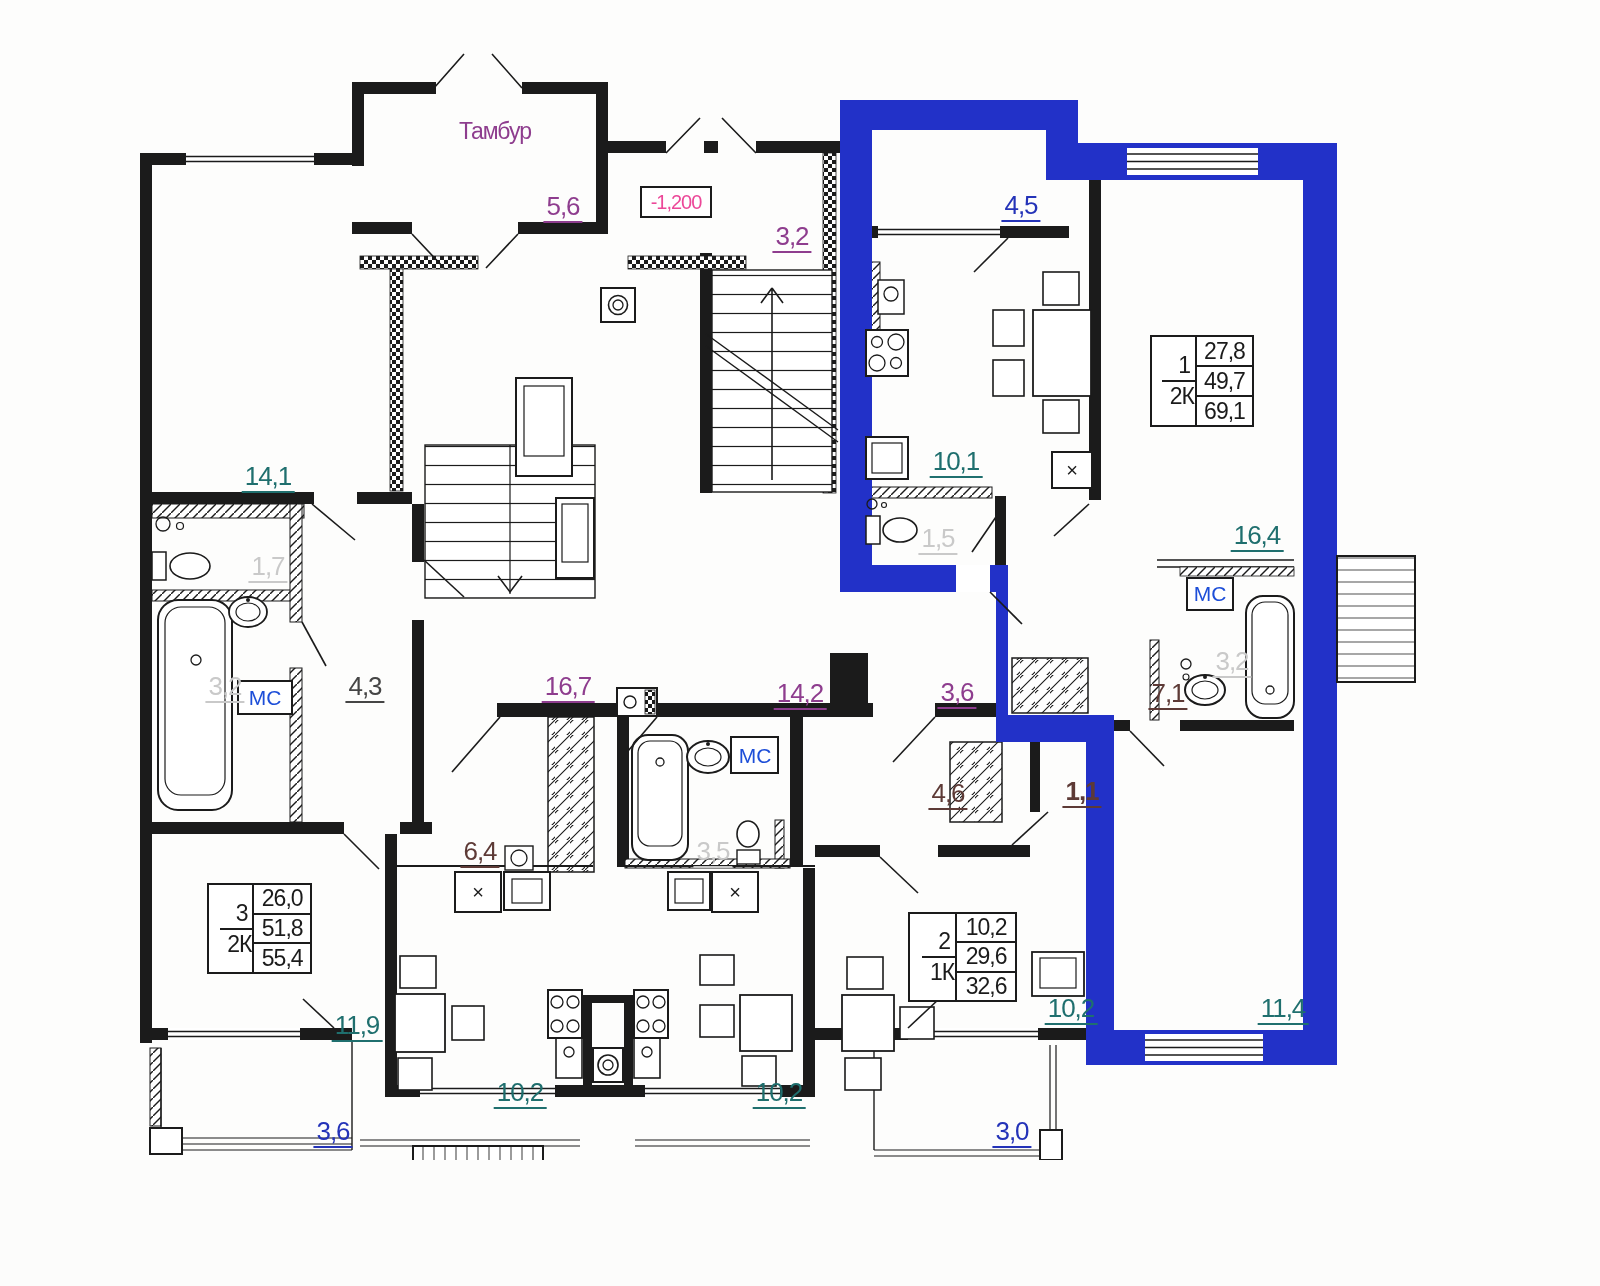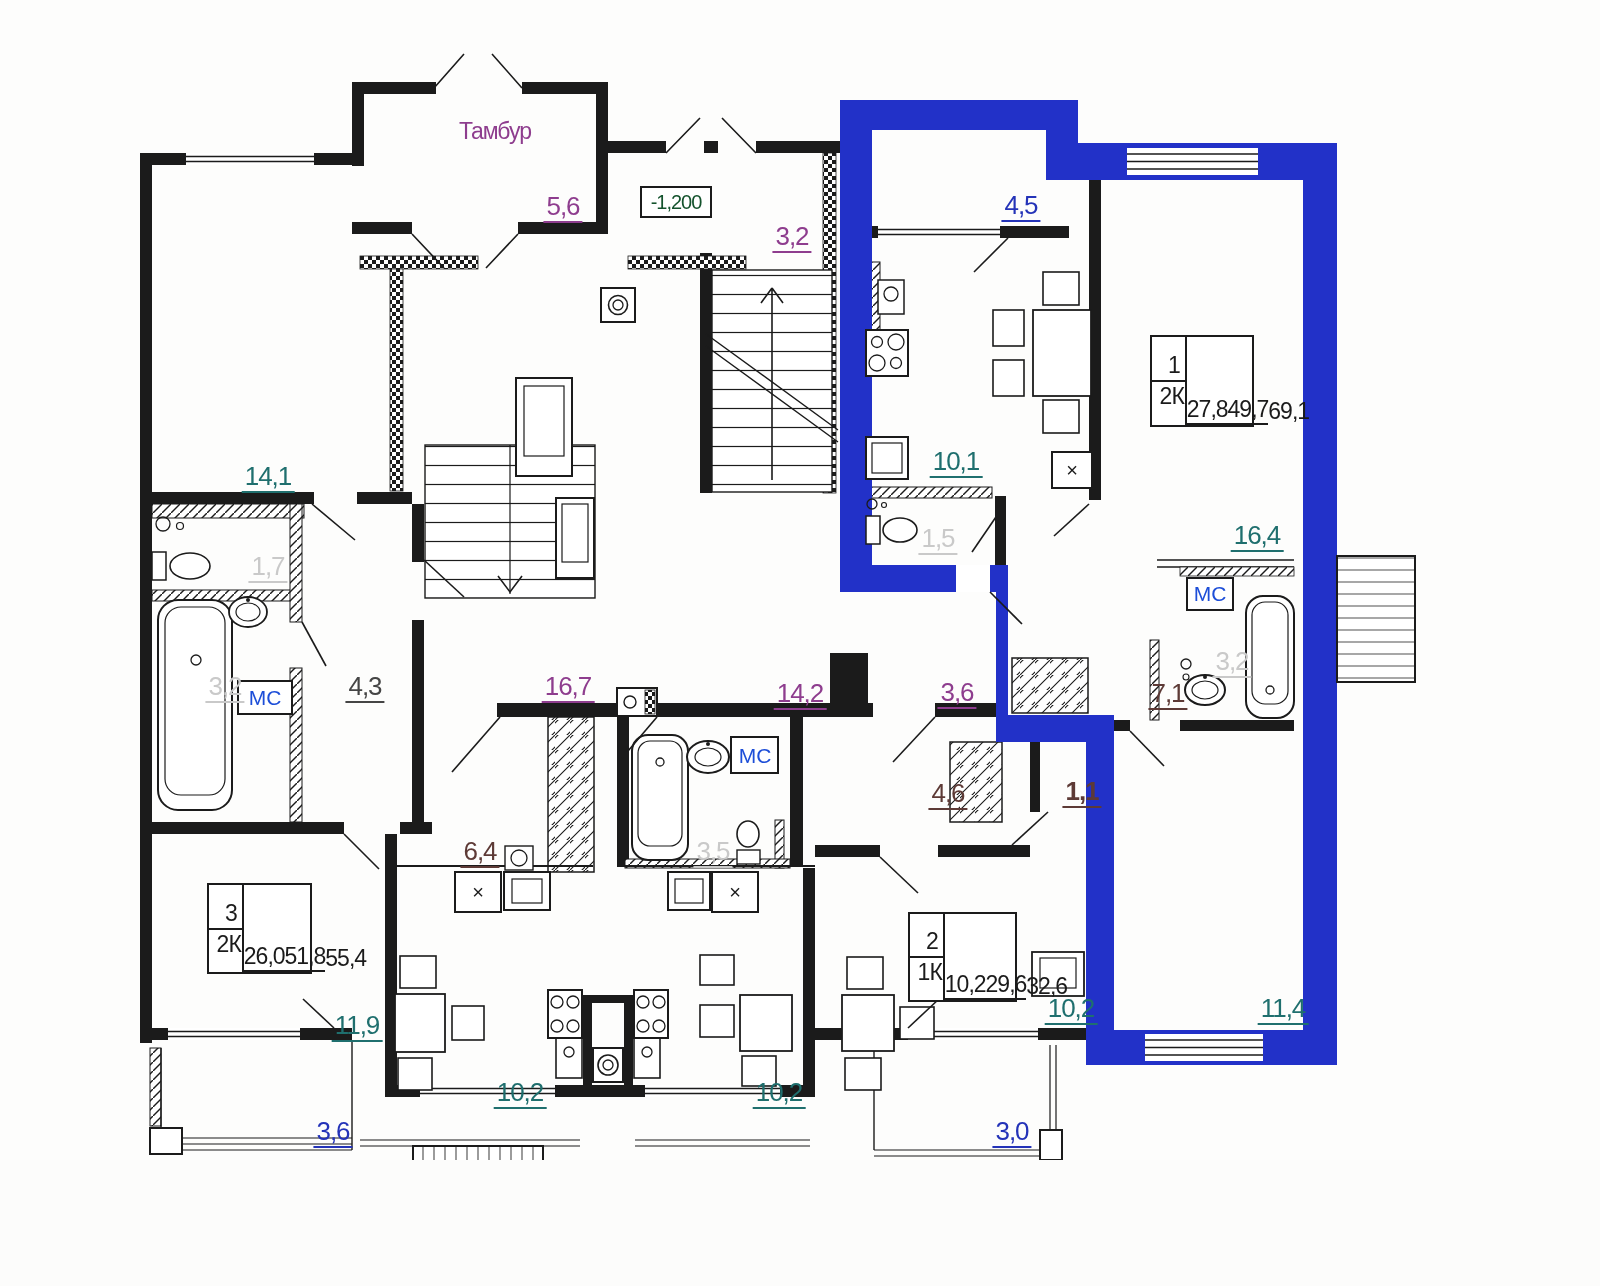--- a/index.html
+++ b/index.html
@@ -11,28 +11,28 @@
       letter-spacing:-1px;border-bottom:2px solid currentColor;padding:0 3px 2px;white-space:nowrap;}
   .lb.nl{border-bottom:none;padding:0;}
   .c-purple{color:#8e3d8e}.c-teal{color:#1f6f6e}.c-blue{color:#2433b8}
   .c-maroon{color:#5d3a36}.c-gray{color:#c9c9c9}.c-dark{color:#454545}
   .mc{position:absolute;transform:translate(-50%,-50%);font-size:21px;color:#1d4ed8;
       letter-spacing:0;border:none;}
   .xmark{position:absolute;transform:translate(-50%,-50%);font-size:20px;color:#1b1b1b;}
   
   .elev{position:absolute;left:640px;top:186px;width:68px;height:28px;border:2.5px solid #1b1b1b;
         background:#fff;display:flex;align-items:center;justify-content:center;
-        font-size:20px;letter-spacing:-1px;color:#14532d;}
+        font-size:20px;letter-spacing:-1px;color:#ec4899;}
   
   .apt-box{position:absolute;display:flex;border:2.5px solid #1b1b1b;background:#fff;
            color:#1b1b1b;font-size:23px;letter-spacing:-1px;}
   .apt-num-cell{width:43%;display:flex;flex-direction:column;align-items:flex-end;justify-content:center;}
   .apt-num{border-bottom:2px solid #1b1b1b;padding:0 5px 1px 16px;}
   .apt-type{padding:1px 1px 0 0;}
-  .apt-areas{flex:1;border-left:2.5px solid #1b1b1b;display:flex;flex-direction:row;align-items:flex-end;}
+  .apt-areas{flex:1;border-left:2.5px solid #1b1b1b;display:flex;flex-direction:column;}
   .apt-areas .cell{flex:1;border-bottom:2.5px solid #1b1b1b;display:flex;align-items:center;justify-content:center;}
   .apt-areas .cell:last-child{border-bottom:none;}
 </style>
 </head>
 <body>
 
 <div class="stage">
 
 <svg width="1600" height="1286" viewBox="0 0 1600 1286">
   <defs>

